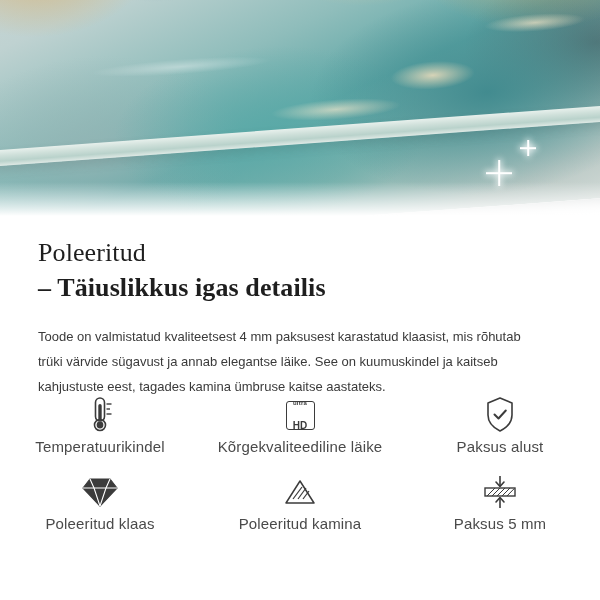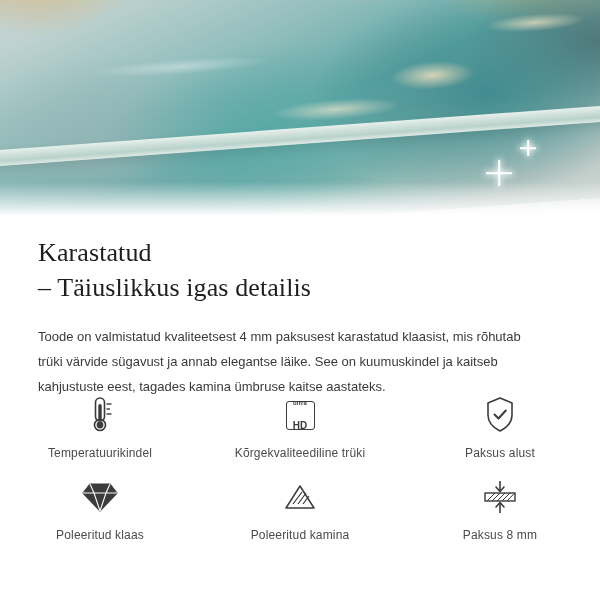--- a/index.html
+++ b/index.html
@@ -115,21 +115,21 @@
   .headline {
     margin: 0;
     padding: 14px 38px 0 38px;
     font-family: "Liberation Serif", serif;
     font-size: 26px;
     line-height: 1.34;
     font-weight: 400;
     color: #1e1e1e;
     letter-spacing: 0.1px;
   }
-  .headline .line2 { display: block; }
+  .headline .line2 { display: block; font-weight: bold; }
   .body-text {
     margin: 0;
     padding: 18px 59px 0 38px;
     font-size: 13px;
     line-height: 1.95;
     color: #3a3a3a;
   }
 
   
   .features {
@@ -148,22 +148,21 @@
     justify-content: flex-start;
   }
   .feature-icon {
     width: 52px;
     height: 46px;
     display: flex;
     align-items: center;
     justify-content: center;
   }
   .feature-label {
-    margin-top: 8px;
-    font-size: 12px;
+    font-size: 15px;
     color: #4a4a4a;
     text-align: center;
     letter-spacing: 0.15px;
   }
   svg { display: block; }
   .ultrahd-box {
     width: 27px;
     height: 27px;
     border: 1.6px solid #3b3b3b;
     border-radius: 3px;
@@ -187,21 +186,21 @@
       <div class="hero-art"></div>
     </div>
     <div class="hero-edge"></div>
     <div class="sparkle sparkle-1"></div>
     <div class="sparkle sparkle-2"></div>
     <div class="hero-fade-bottom"></div>
   </div>
 
   <div class="content">
     <h1 class="headline">
-      <span>Karastatud</span>
+      <span>Poleeritud</span>
       <span class="line2">– Täiuslikkus igas detailis</span>
     </h1>
     <p class="body-text">Toode on valmistatud kvaliteetsest 4 mm paksusest karastatud klaasist, mis rõhutab trüki värvide sügavust ja annab elegantse läike. See on kuumuskindel ja kaitseb kahjustuste eest, tagades kamina ümbruse kaitse aastateks.</p>
   </div>
 
   <div class="features">
 
     <div class="feature">
       <div class="feature-icon">
         <svg width="34" height="40" viewBox="0 0 34 40">
@@ -217,21 +216,21 @@
       <div class="feature-label">Temperatuurikindel</div>
     </div>
 
     <div class="feature">
       <div class="feature-icon">
         <div class="ultrahd-box">
           <span class="u1">ultra</span>
           <span class="u2">HD</span>
         </div>
       </div>
-      <div class="feature-label">Kõrgekvaliteediline trüki</div>
+      <div class="feature-label">Kõrgekvaliteediline läike</div>
     </div>
 
     <div class="feature">
       <div class="feature-icon">
         <svg width="34" height="40" viewBox="0 0 34 40">
           <path d="M17 3 L29 8 V20 C29 28 23 33 17 36 C11 33 5 28 5 20 V8 Z" fill="none" stroke="#3b3b3b" stroke-width="1.6" stroke-linejoin="round"></path>
           <path d="M11.5 19.5 L15.5 23.5 L22.8 15.5" fill="none" stroke="#3b3b3b" stroke-width="2" stroke-linecap="round" stroke-linejoin="round"></path>
         </svg>
       </div>
       <div class="feature-label">Paksus alust</div>
@@ -269,17 +268,17 @@
           <rect x="5" y="15" width="30" height="8" fill="none" stroke="#3b3b3b" stroke-width="1.4"></rect>
           <line x1="7" y1="23" x2="15" y2="15" stroke="#3b3b3b" stroke-width="1"></line>
           <line x1="12" y1="23" x2="20" y2="15" stroke="#3b3b3b" stroke-width="1"></line>
           <line x1="17" y1="23" x2="25" y2="15" stroke="#3b3b3b" stroke-width="1"></line>
           <line x1="22" y1="23" x2="30" y2="15" stroke="#3b3b3b" stroke-width="1"></line>
           <line x1="27" y1="23" x2="34" y2="15.8" stroke="#3b3b3b" stroke-width="1"></line>
           <line x1="20" y1="26" x2="20" y2="35" stroke="#3b3b3b" stroke-width="1.6"></line>
           <path d="M16 29 L20 24.5 L24 29" fill="none" stroke="#3b3b3b" stroke-width="1.6" stroke-linecap="round" stroke-linejoin="round"></path>
         </svg>
       </div>
-      <div class="feature-label">Paksus 8 mm</div>
+      <div class="feature-label">Paksus 5 mm</div>
     </div>
 
   </div>
 </div>
 
 </body></html>

